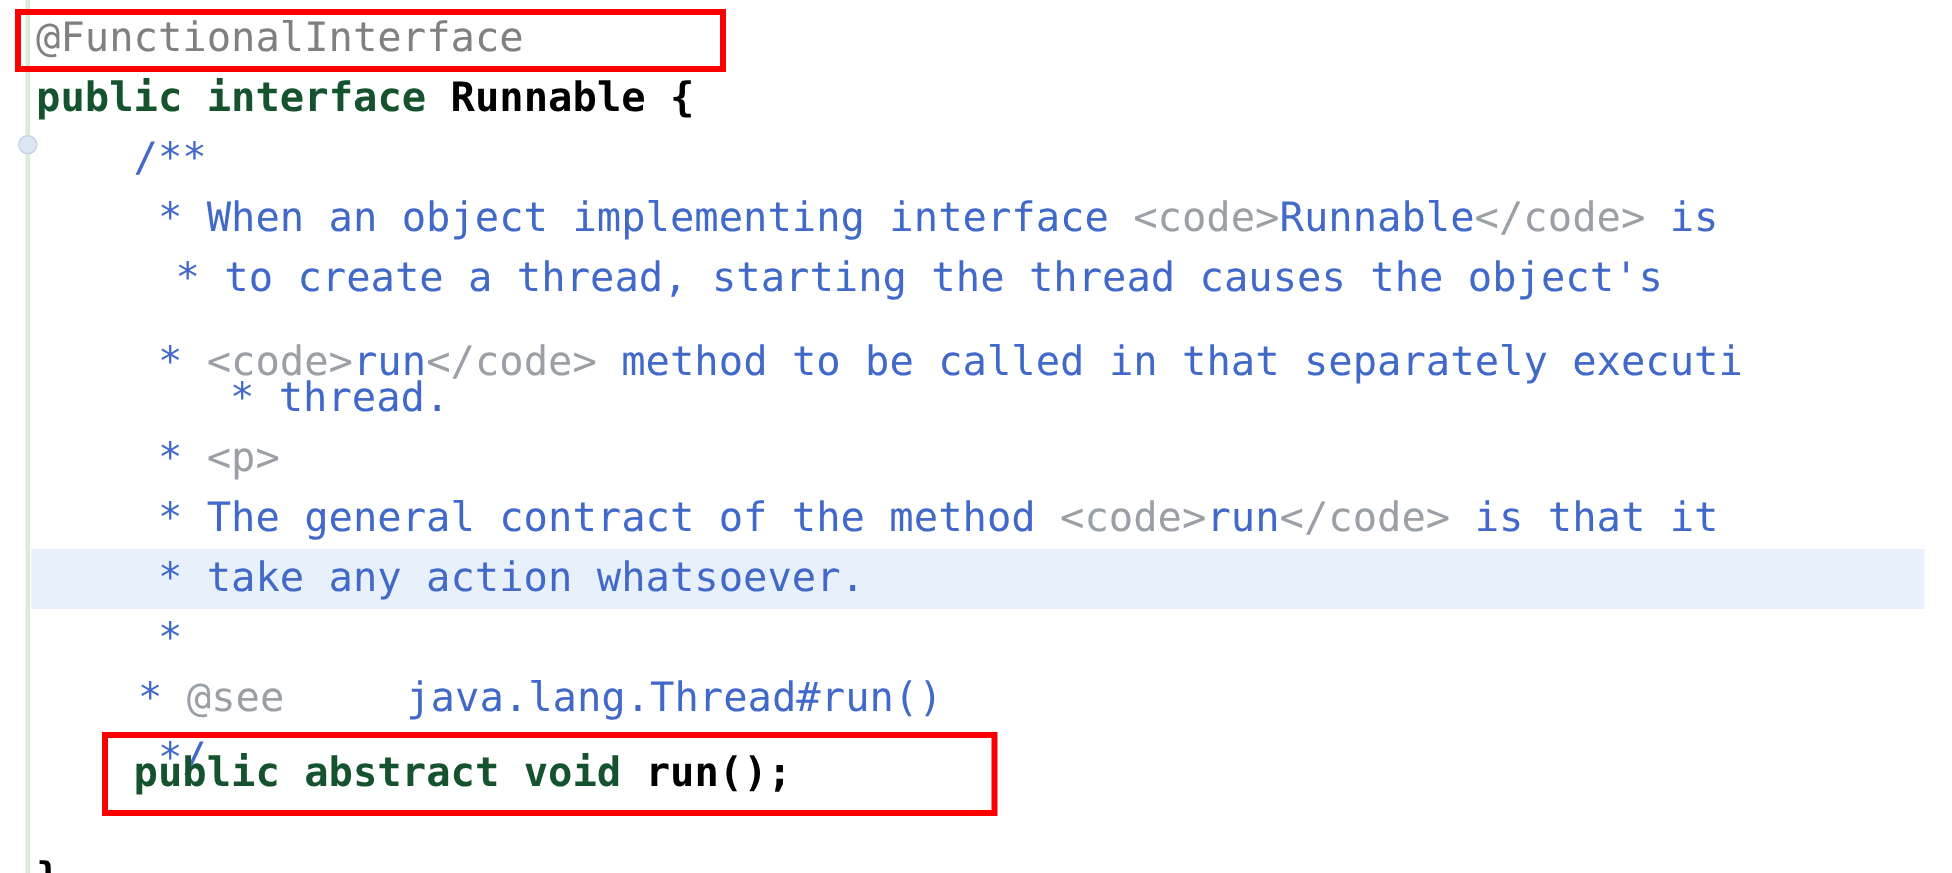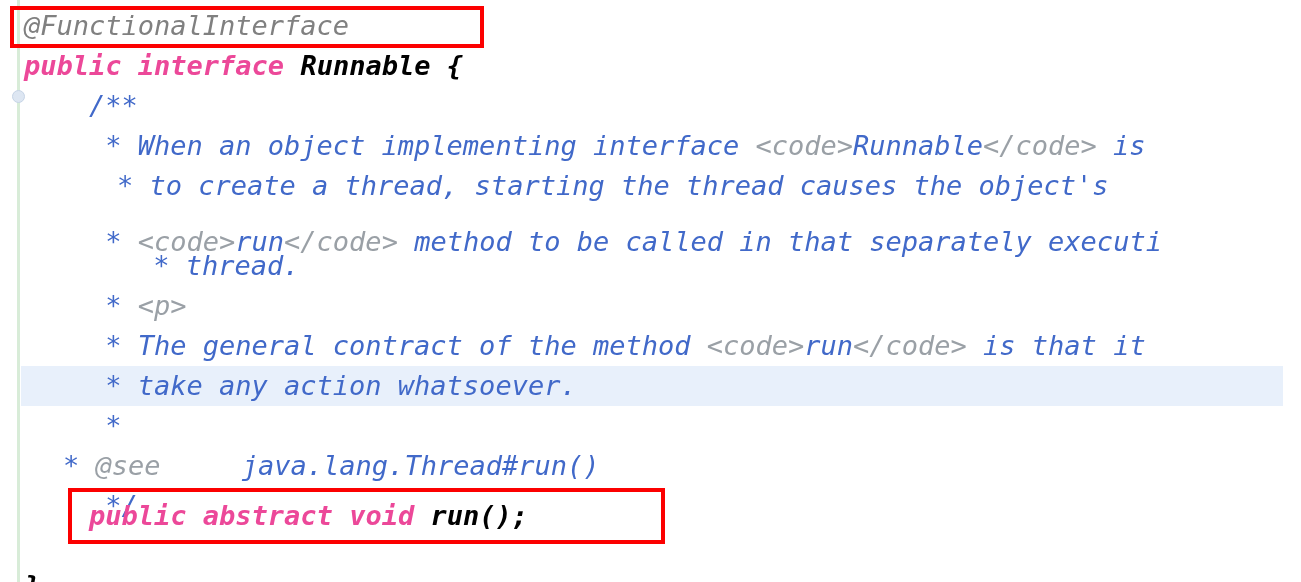--- a/index.html
+++ b/index.html
@@ -37,40 +37,39 @@
     box-sizing: border-box;
   }
 
   
   #code {
     position: absolute;
     left: 0;
     top: 0;
     width: 1301px;
     height: 582px;
-    font-style: italic;
   }
   .line {
     position: absolute;
     left: 0;
     width: 1301px;
     height: 40px;
     line-height: 40px;
     font-size: 27px;
     letter-spacing: 0px;
     white-space: pre;
     color: #000000;
   }
   .line .txt {
     display: inline-block;
     padding-left: 24px;
   }
 
   
-  .kw   { color: #ec4899; font-weight: bold; }
+  .kw   { color: #14532d; font-weight: bold; }
   .id   { color: #000000; font-weight: bold; }
   .punc { color: #000000; font-weight: bold; }
   .doc  { color: #4169c9; }
   .tag  { color: #9aa0a6; }
   .anno { color: #808080; }
 
   
   #line-highlight {
     position: absolute;
     left: 21px;
@@ -115,21 +114,21 @@
       <div class="line" style="top: 46px;"><span class="txt" style="padding-left: 24px;"><span class="kw">public</span><span class="punc"> </span><span class="kw">interface</span><span class="punc"> </span><span class="id">Runnable</span><span class="punc"> {</span></span></div>
       <div class="line" style="top: 86px;"><span class="txt" style="padding-left: 89px;"><span class="doc">/**</span></span></div>
       <div class="line" style="top: 126px;"><span class="txt" style="padding-left: 105.25px;"><span class="doc">* When an object implementing interface </span><span class="tag">&lt;code&gt;</span><span class="doc">Runnable</span><span class="tag">&lt;/code&gt;</span><span class="doc"> is</span></span></div>
       <div class="line" style="top: 166px;"><span class="txt" style="padding-left: 117px;"><span class="doc">* to create a thread, starting the thread causes the object's</span></span></div>
       <div class="line" style="top: 222px;"><span class="txt" style="padding-left: 105.25px;"><span class="doc">* </span><span class="tag">&lt;code&gt;</span><span class="doc">run</span><span class="tag">&lt;/code&gt;</span><span class="doc"> method to be called in that separately executi</span></span></div>
       <div class="line" style="top: 246px; margin-left: 48px;"><span class="txt" style="padding-left: 105.25px;"><span class="doc">* thread.</span></span></div>
       <div class="line" style="top: 286px;"><span class="txt" style="padding-left: 105.25px;"><span class="doc">* </span><span class="tag">&lt;p&gt;</span></span></div>
       <div class="line" style="top: 366px;"><span class="txt" style="padding-left: 105.25px;"><span class="doc">* take any action whatsoever.</span></span></div>
       <div class="line" style="top: 326px;"><span class="txt" style="padding-left: 105.25px;"><span class="doc">* The general contract of the method </span><span class="tag">&lt;code&gt;</span><span class="doc">run</span><span class="tag">&lt;/code&gt;</span><span class="doc"> is that it</span></span></div>
       <div class="line" style="top: 406px;"><span class="txt" style="padding-left: 105.25px;"><span class="doc">*</span></span></div>
-      <div class="line" style="top: 446px;"><span class="txt" style="padding-left: 63px;"><span class="doc">* </span><span class="tag">@see</span><span class="doc">     java.lang.Thread#run()</span></span></div>
+      <div class="line" style="top: 446px;"><span class="txt" style="padding-left: 92px;"><span class="doc">* </span><span class="tag">@see</span><span class="doc">     java.lang.Thread#run()</span></span></div>
       <div class="line" style="top: 486px;"><span class="txt" style="padding-left: 105.25px;"><span class="doc">*/</span></span></div>
       <div class="line" style="top: 496px;"><span class="txt" style="padding-left: 89px;"><span class="kw">public</span><span class="punc"> </span><span class="kw">abstract</span><span class="punc"> </span><span class="kw">void</span><span class="punc"> </span><span class="id">run</span><span class="punc">();</span></span></div>
       <div class="line" style="top: 566px;"><span class="txt" style="padding-left: 24px;"><span class="punc">}</span></span></div>
     </div>
 
   <div class="redbox" id="redbox-annotation"></div>
   <div class="redbox" id="redbox-method"></div>
 
 </div>
 

